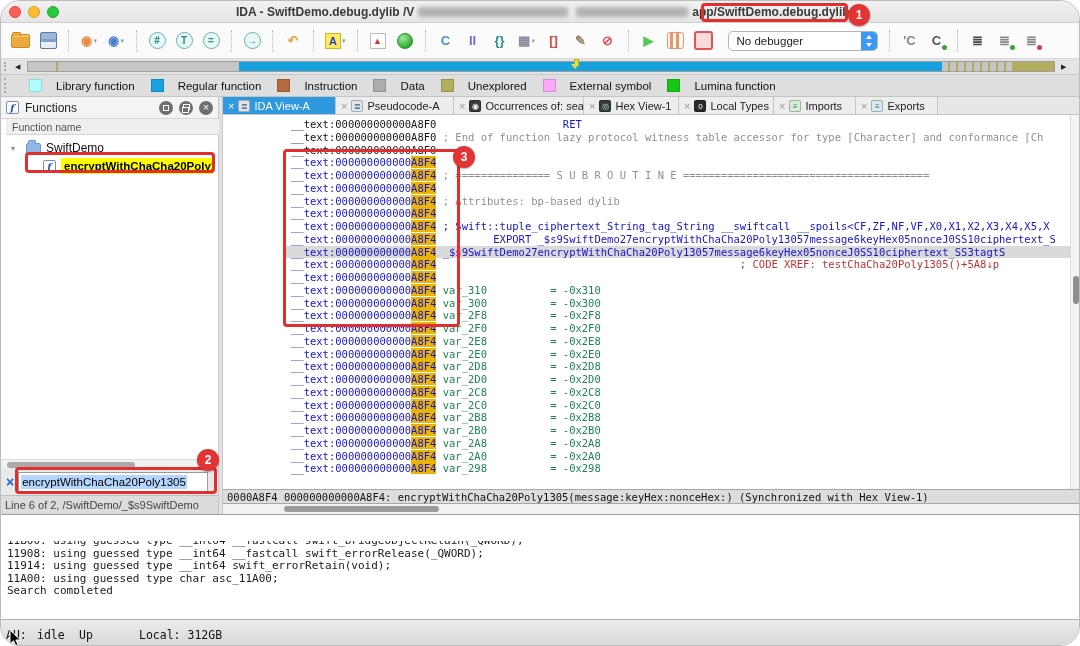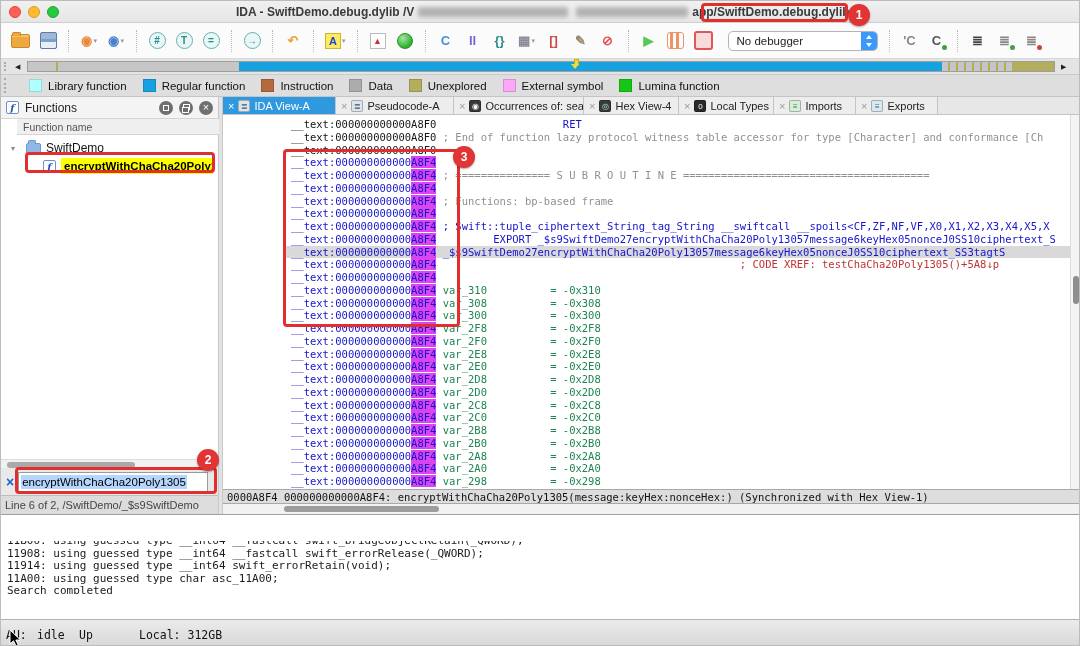--- a/index.html
+++ b/index.html
@@ -1,18 +1,18 @@
 <!DOCTYPE html>
 <html><head>
 <meta charset="utf-8">
 <style>
   html,body{margin:0;padding:0;background:#fff;}
   *{box-sizing:border-box;}
   #root{position:relative;width:1080px;height:646px;background:#fff;border:1px solid #bcbcbc;
-        border-radius:0;overflow:hidden;font-family:"Liberation Sans",sans-serif;}
+        border-radius:20px;overflow:hidden;font-family:"Liberation Sans",sans-serif;}
   
   #titlebar{position:absolute;left:0;top:0;width:1080px;height:22px;background:linear-gradient(#f0f0f0,#e6e6e6);
             border-bottom:1px solid #cfcfcf;}
   .tl{position:absolute;top:5px;width:12px;height:12px;border-radius:50%;}
   .tl.red{left:8px;background:#ff5f57;border:0.5px solid #e0443e;}
   .tl.yel{left:27px;background:#febc2e;border:0.5px solid #d89c21;}
   .tl.grn{left:46px;background:#28c840;border:0.5px solid #1da82f;}
   #titletext{position:absolute;left:235px;top:4px;height:14px;display:flex;align-items:center;
              font-size:12px;font-weight:600;color:#3a3a3a;white-space:pre;}
   .blurseg{display:inline-block;height:10px;background:#9f9f9f;border-radius:2px;filter:blur(2px);opacity:.75;margin:0 4px;}
@@ -52,38 +52,38 @@
   .nb-arrow{position:absolute;top:4px;font-size:7px;color:#222;}
   .nb-track{position:absolute;left:26px;top:2px;width:1028px;height:11px;background:#c6c6c6;border:1px solid #9e9e9e;}
   .nb-seg{position:absolute;top:0;height:9px;}
   .nb-marker{position:absolute;left:570px;top:58px;width:9px;height:11px;z-index:5;}
   .nb-marker::before{content:"";position:absolute;left:3px;top:0;width:3px;height:5px;background:#e8de3c;border:0.5px solid #b8ae20;}
   .nb-marker::after{content:"";position:absolute;left:0;top:5px;border-left:4.5px solid transparent;
        border-right:4.5px solid transparent;border-top:5px solid #e8de3c;}
   
   #legend{position:absolute;left:0;top:74px;width:1080px;height:22px;background:#dedede;border-bottom:1px solid #c4c4c4;
           display:flex;align-items:center;padding-left:28px;gap:16px;}
-  .litem{display:flex;align-items:center;gap:6px;}
+  .litem{display:flex;align-items:center;gap:14px;}
   .lsw{width:13px;height:13px;border:1px solid rgba(0,0,0,.15);}
   .llb{font-size:11.5px;color:#111;}
   .drag-dots{position:absolute;left:3px;top:3px;bottom:3px;width:3px;border-left:2px dotted #aaa;}
   
   #fnpanel{position:absolute;left:0;top:96px;width:218px;height:417px;background:#fff;border-right:1px solid #c8c8c8;}
   .fp-header{position:absolute;left:0;top:0;width:100%;height:22px;background:#f4f4f4;border-bottom:1px solid #d4d4d4;
              display:flex;align-items:center;padding:0 5px;gap:6px;}
   .fp-title{font-size:12px;color:#222;flex:1;}
   .ficon{width:13px;height:13px;background:#fff;border:1px solid #6f8fc8;border-radius:2px;color:#2a50b8;
          font:italic 700 10px/12px "DejaVu Serif",serif;text-align:center;flex:none;}
   .ficon::after{content:"f";}
   .wbtn{width:14px;height:14px;border-radius:50%;background:#6f6f6f;position:relative;flex:none;}
   .wbtn.max::after{content:"";position:absolute;inset:4px;border:1.5px solid #fff;}
   .wbtn.float::before{content:"";position:absolute;right:3px;top:3px;width:5px;height:4px;border:1px solid #fff;}
   .wbtn.float::after{content:"";position:absolute;left:3px;top:6px;width:5px;height:4px;border:1px solid #fff;background:#6f6f6f;}
   .wbtn.close::after{content:"×";position:absolute;left:0;top:0;width:14px;text-align:center;color:#fff;font-size:11px;line-height:13px;}
-  .fp-colhdr{position:absolute;left:16px;top:22px;width:100%;height:16px;background:#efefef;border-bottom:1px solid #d4d4d4;
+  .fp-colhdr{position:absolute;left:5px;top:22px;width:100%;height:16px;background:#efefef;border-bottom:1px solid #d4d4d4;
              font-size:10.5px;color:#555;padding:2px 0 0 6px;}
   .fp-tree{position:absolute;left:0;top:38px;width:100%;height:324px;background:#fff;overflow:hidden;}
   .trow{display:flex;align-items:center;height:18px;gap:5px;}
   .trow .chev{width:10px;margin-left:10px;font-size:8px;color:#888;}
   .trow .chev::after{content:"▾";}
   .folder{width:15px;height:11px;background:#8fb8e8;border:1px solid #6f97c8;border-radius:2px;position:relative;flex:none;}
   .folder::before{content:"";position:absolute;top:-4px;left:1px;width:6px;height:3px;background:#8fb8e8;
                   border:1px solid #6f97c8;border-bottom:none;border-radius:2px 2px 0 0;}
   .tlabel1{font-size:12px;color:#111;}
   .trow2{margin-left:42px;}
@@ -113,21 +113,21 @@
          border:0.5px solid rgba(0,0,0,.25);}
   .tlabel{white-space:nowrap;}
   
   #disasm{position:absolute;left:222px;top:114px;width:858px;height:374px;background:#fff;overflow:hidden;
           font-family:"DejaVu Sans Mono",monospace;font-size:10.5px;padding-top:3px;}
   .dline{height:12.75px;line-height:12.75px;white-space:pre;padding-left:68px;}
   .dline.current{background:linear-gradient(90deg,transparent 60px,#d9d9d9 60px);}
   .dline .ap{color:#151515;}
   .dline.fblue .ap{color:#1414cc;}
   .dline .ah{color:#151515;}
-  .dline.fblue .ah{color:#1414cc;background:#d946ef;}
+  .dline.fblue .ah{color:#1414cc;background:#eab308;}
   .code.ins{color:#1414cc;}
   .code.com{color:#909090;}
   .code.proto{color:#1414cc;}
   .code.xref{color:#be3333;}
   .code.var{color:#1e8450;}
   #vscroll{position:absolute;left:1069px;top:114px;width:9px;height:374px;background:#f4f4f4;border-left:1px solid #ddd;}
   #vscroll .thumb{position:absolute;left:1.5px;top:161px;width:6px;height:28px;background:#8e8e8e;border-radius:3px;}
   #dstatus{position:absolute;left:222px;top:488px;width:858px;height:15px;background:#dddddd;border-top:1px solid #a8a8a8;
            border-bottom:1px solid #a8a8a8;font-family:"DejaVu Sans Mono",monospace;font-size:10.5px;color:#111;
            padding:1px 0 0 4px;white-space:nowrap;overflow:hidden;}
@@ -360,21 +360,21 @@
         <span class="tlabel">Pseudocode-A</span>
       </div>
       <div class="tab" style="width: 130px;">
         <span class="tclose">×</span>
         <span class="ticon" style="background: rgb(58, 58, 58); color: rgb(255, 255, 255);">◉</span>
         <span class="tlabel">Occurrences of: seal</span>
       </div>
       <div class="tab" style="width: 95px;">
         <span class="tclose">×</span>
         <span class="ticon" style="background: rgb(58, 58, 58); color: rgb(159, 232, 200);">◎</span>
-        <span class="tlabel">Hex View-4</span>
+        <span class="tlabel">Hex View-1</span>
       </div>
       <div class="tab" style="width: 95px;">
         <span class="tclose">×</span>
         <span class="ticon" style="background: rgb(42, 42, 42); color: rgb(255, 255, 255);">0</span>
         <span class="tlabel">Local Types</span>
       </div>
       <div class="tab" style="width: 82px;">
         <span class="tclose">×</span>
         <span class="ticon" style="background: rgb(216, 236, 216); color: rgb(51, 136, 102);">≡</span>
         <span class="tlabel">Imports</span>
@@ -386,29 +386,28 @@
       </div>
     </div>
 
   <div id="disasm">
       <div class="dline"><span class="addr"><span class="ap">__text:000000000000</span><span class="ah">A8F0</span></span><span class="code ins">                    RET</span></div>
       <div class="dline"><span class="addr"><span class="ap">__text:000000000000</span><span class="ah">A8F0</span></span><span class="code com"> ; End of function lazy protocol witness table accessor for type [Character] and conformance [Ch</span></div>
       <div class="dline"><span class="addr"><span class="ap">__text:000000000000</span><span class="ah">A8F0</span></span><span class="code com"></span></div>
       <div class="dline fblue"><span class="addr"><span class="ap">__text:000000000000</span><span class="ah">A8F4</span></span><span class="code com"></span></div>
       <div class="dline fblue"><span class="addr"><span class="ap">__text:000000000000</span><span class="ah">A8F4</span></span><span class="code com"> ; =============== S U B R O U T I N E =======================================</span></div>
       <div class="dline fblue"><span class="addr"><span class="ap">__text:000000000000</span><span class="ah">A8F4</span></span><span class="code com"></span></div>
-      <div class="dline fblue"><span class="addr"><span class="ap">__text:000000000000</span><span class="ah">A8F4</span></span><span class="code com"> ; Functions: bp-based frame</span></div>
+      <div class="dline fblue"><span class="addr"><span class="ap">__text:000000000000</span><span class="ah">A8F4</span></span><span class="code com"> ; Attributes: bp-based dylib</span></div>
       <div class="dline fblue"><span class="addr"><span class="ap">__text:000000000000</span><span class="ah">A8F4</span></span><span class="code com"></span></div>
       <div class="dline fblue"><span class="addr"><span class="ap">__text:000000000000</span><span class="ah">A8F4</span></span><span class="code proto"> ; Swift::tuple_ciphertext_String_tag_String __swiftcall __spoils&lt;CF,ZF,NF,VF,X0,X1,X2,X3,X4,X5,X</span></div>
       <div class="dline fblue"><span class="addr"><span class="ap">__text:000000000000</span><span class="ah">A8F4</span></span><span class="code proto">         EXPORT _$s9SwiftDemo27encryptWithChaCha20Poly13057message6keyHex05nonceJ0SS10ciphertext_S</span></div>
       <div class="dline current fblue"><span class="addr"><span class="ap">__text:000000000000</span><span class="ah">A8F4</span></span><span class="code proto"> _$s9SwiftDemo27encryptWithChaCha20Poly13057message6keyHex05nonceJ0SS10ciphertext_SS3tagtS</span></div>
       <div class="dline fblue"><span class="addr"><span class="ap">__text:000000000000</span><span class="ah">A8F4</span></span><span class="code xref">                                                ; CODE XREF: testChaCha20Poly1305()+5A8↓p</span></div>
       <div class="dline fblue"><span class="addr"><span class="ap">__text:000000000000</span><span class="ah">A8F4</span></span><span class="code com"></span></div>
       <div class="dline fblue"><span class="addr"><span class="ap">__text:000000000000</span><span class="ah">A8F4</span></span><span class="code var"> var_310          = -0x310</span></div>
-      <div class="dline fblue"><span class="addr"><span class="ap">__text:000000000000</span><span class="ah">A8F4</span></span><span class="code var"> var_308          = -0x308</span></div>
       <div class="dline fblue"><span class="addr"><span class="ap">__text:000000000000</span><span class="ah">A8F4</span></span><span class="code var"> var_300          = -0x300</span></div>
       <div class="dline fblue"><span class="addr"><span class="ap">__text:000000000000</span><span class="ah">A8F4</span></span><span class="code var"> var_2F8          = -0x2F8</span></div>
       <div class="dline fblue"><span class="addr"><span class="ap">__text:000000000000</span><span class="ah">A8F4</span></span><span class="code var"> var_2F0          = -0x2F0</span></div>
       <div class="dline fblue"><span class="addr"><span class="ap">__text:000000000000</span><span class="ah">A8F4</span></span><span class="code var"> var_2E8          = -0x2E8</span></div>
       <div class="dline fblue"><span class="addr"><span class="ap">__text:000000000000</span><span class="ah">A8F4</span></span><span class="code var"> var_2E0          = -0x2E0</span></div>
       <div class="dline fblue"><span class="addr"><span class="ap">__text:000000000000</span><span class="ah">A8F4</span></span><span class="code var"> var_2D8          = -0x2D8</span></div>
       <div class="dline fblue"><span class="addr"><span class="ap">__text:000000000000</span><span class="ah">A8F4</span></span><span class="code var"> var_2D0          = -0x2D0</span></div>
       <div class="dline fblue"><span class="addr"><span class="ap">__text:000000000000</span><span class="ah">A8F4</span></span><span class="code var"> var_2C8          = -0x2C8</span></div>
       <div class="dline fblue"><span class="addr"><span class="ap">__text:000000000000</span><span class="ah">A8F4</span></span><span class="code var"> var_2C0          = -0x2C0</span></div>
       <div class="dline fblue"><span class="addr"><span class="ap">__text:000000000000</span><span class="ah">A8F4</span></span><span class="code var"> var_2B8          = -0x2B8</span></div>

